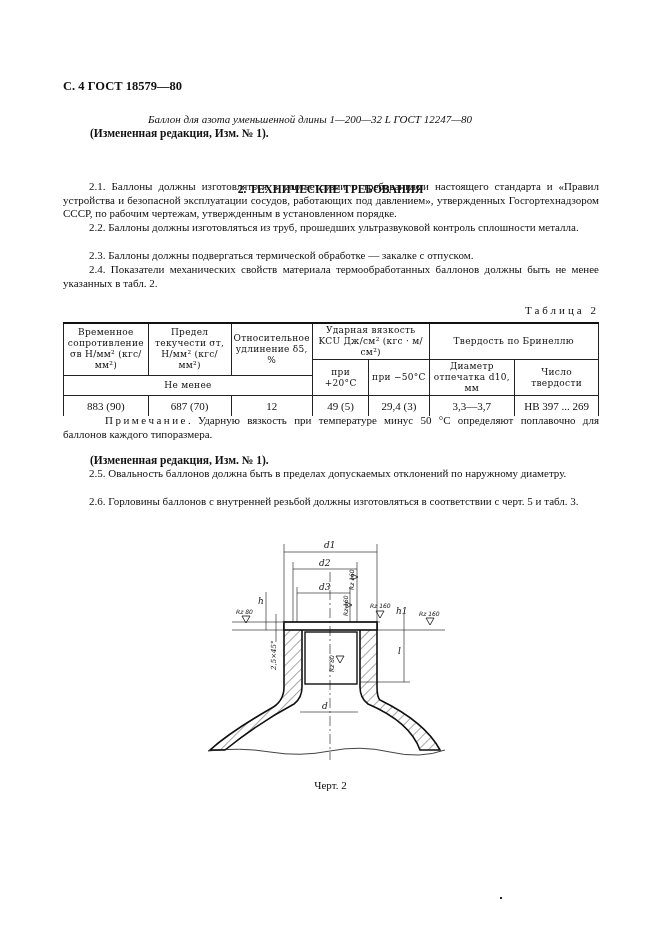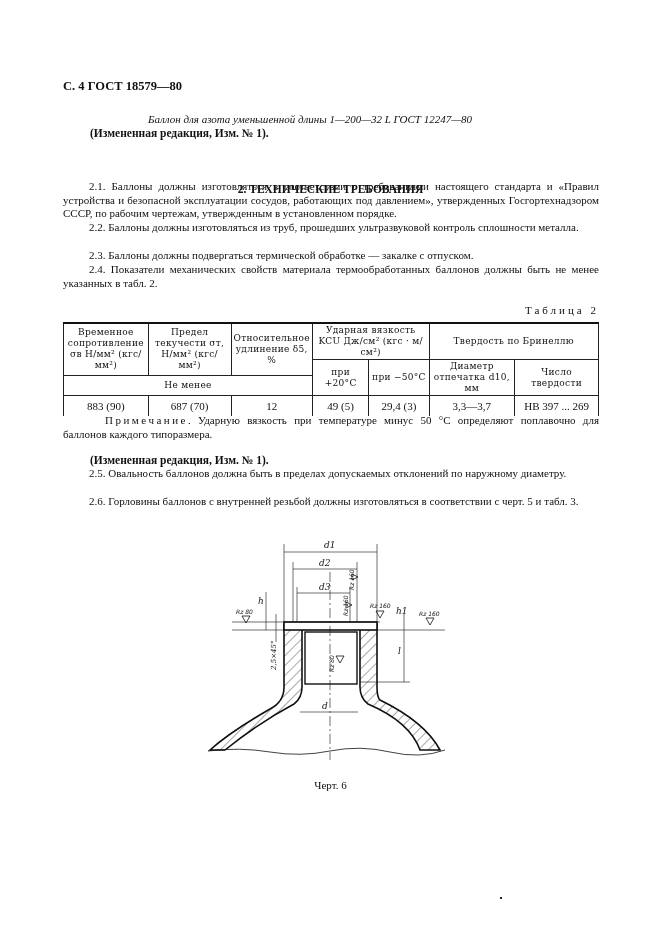--- a/index.html
+++ b/index.html
@@ -162,14 +162,14 @@
   <g fill="none" stroke="#111" stroke-width="0.8">
     <path d="M42 84 l4 7 l4 -7 z"></path>
     <path d="M152 42 l6 3 l-6 3 z"></path>
     <path d="M146 70 l6 3 l-6 3 z"></path>
     <path d="M176 79 l4 7 l4 -7 z"></path>
     <path d="M226 86 l4 7 l4 -7 z"></path>
     <path d="M136 124 l4 7 l4 -7 z"></path>
   </g>
 </svg>
 
-<div class="abs fig-caption">Черт. 6</div>
+<div class="abs fig-caption">Черт. 2</div>
 <div class="abs dot"></div>
 
 </body></html>

